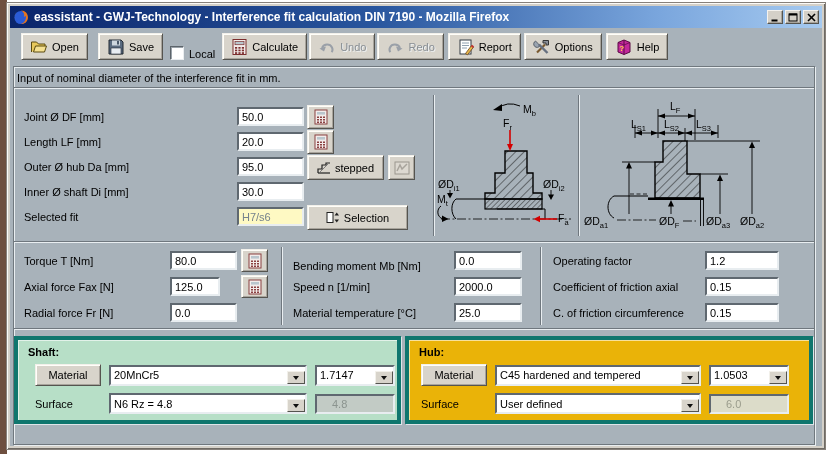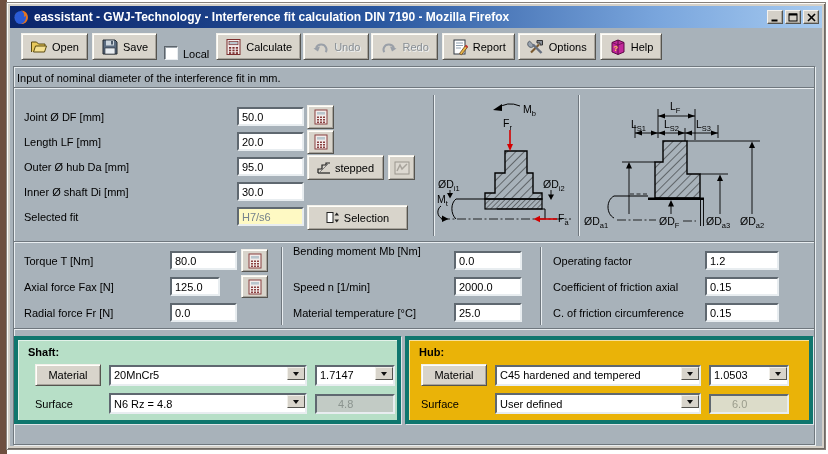--- a/index.html
+++ b/index.html
@@ -53,28 +53,28 @@
   .panel{position:absolute;box-sizing:border-box;border:4px solid #0f766e;
     box-shadow:inset 1px 1px 0 rgba(255,255,255,.6),1px 1px 0 #dfe5e9}
   .panel-shaft{background:#b7dfc7}
   .panel-hub{background:#eab308}
   .ptitle{position:absolute;left:10px;top:6px;font-weight:bold;font-size:11px}
   .prow{position:absolute;left:17px;display:flex;align-items:center;gap:8px}
   .pbtn{width:66px;height:22px;background:#d8d4cb;border:1px solid;border-color:#f2f0ea #55544f #55544f #f2f0ea;
     box-shadow:inset 1px 1px 0 #fffef9,inset -1px -1px 0 #a8a49c;font-size:11px;font-family:inherit;padding:0;color:#000}
   .plabel{width:66px;font-size:11px}
   .combo{height:21px;box-sizing:border-box;border:2px solid;border-color:#5f6870 #e8edf0 #e8edf0 #5f6870;
-    background:#fff;display:flex;align-items:flex-start;font-size:11px}
+    background:#fff;display:flex;align-items:flex-end;font-size:11px}
   .combo .cval{flex:1;padding:1px 3px;white-space:nowrap;overflow:hidden;align-self:center}
   .carrow{width:16px;background:#d8d4cb;border:1px solid;border-color:#f2f0ea #55544f #55544f #f2f0ea;
     display:flex;align-items:center;justify-content:center}
   .carrow::after{content:"";border:3.5px solid transparent;border-top:4.5px solid #101010;margin-top:4px}
   .cw-main{width:198px}.cw-small{width:80px}
   .dfield{height:20px;width:80px;box-sizing:border-box;border:2px solid;border-color:#5f6870 #e8edf0 #e8edf0 #5f6870;
-    font-size:11px;display:flex;align-items:center;padding:0 21px}
+    font-size:11px;display:flex;align-items:center;padding:0 15px}
   .dis-g{background:#c2cbc5;color:#8b948f}
   .dis-c{background:#dcdcc9;color:#9a9c8c}
 </style>
 </head>
 <body>
 
 <div class="screen">
   <div class="behind-left"></div>
   <div class="window-frame"></div>
 
@@ -109,21 +109,21 @@
   </div>
 
   <div class="toolbar">
     <button class="tbtn">
       <svg width="18" height="18" viewBox="0 0 18 18">
         <path d="M1.5,14 L1.5,4 L6.5,4 L8.5,6 L15,6 L15,8" fill="#e8c85a" stroke="#5a4a10"></path>
         <path d="M3.5,14 L5.5,8 L16.5,8 L14.5,14 Z" fill="#f5e090" stroke="#5a4a10"></path>
       </svg>
       <span>Open</span>
     </button>
-    <button class="tbtn" style="margin-left:4px">
+    <button class="tbtn" style="margin-left:10px">
       <svg width="18" height="18" viewBox="0 0 18 18">
         <path d="M2,2 H14 L16,4 V16 H2 Z" fill="#5a6b80" stroke="#222a33"></path>
         <rect x="5" y="2.5" width="8" height="5" fill="#cdd6de"></rect>
         <rect x="10" y="3" width="2" height="3.5" fill="#49586a"></rect>
         <rect x="4" y="10" width="10" height="6" fill="#e8edf2" stroke="#222a33" stroke-width="0.6"></rect>
       </svg>
       <span>Save</span>
     </button>
     <label class="localwrap">
       <span class="checkbox"></span>
@@ -416,21 +416,21 @@
           <rect x="3" y="12.5" width="2" height="1.5"></rect>
           <rect x="6" y="12.5" width="2" height="1.5"></rect>
           <rect x="9" y="12.5" width="2" height="1.5"></rect>
         </g>
     </svg>
   </button>
 
   <div class="flabel" style="left:24px;top:307px">Radial force Fr [N]</div>
   <input class="field" style="left: 170px; top: 303px; width: 67px;" value="0.0">
 
-  <div class="flabel" style="left:293px;top:245px">Bending moment Mb [Nm]</div>
+  <div class="flabel" style="left:293px;top:260px">Bending moment Mb [Nm]</div>
   <input class="field" style="left: 454px; top: 251px; width: 68px;" value="0.0">
   <div class="flabel" style="left:293px;top:281px">Speed n [1/min]</div>
   <input class="field" style="left: 454px; top: 277px; width: 68px;" value="2000.0">
   <div class="flabel" style="left:293px;top:307px">Material temperature [°C]</div>
   <input class="field" style="left: 454px; top: 303px; width: 68px;" value="25.0">
 
   <div class="flabel" style="left:553px;top:255px">Operating factor</div>
   <input class="field" style="left: 705px; top: 251px; width: 74px;" value="1.2">
   <div class="flabel" style="left:553px;top:281px">Coefficient of friction axial</div>
   <input class="field" style="left: 705px; top: 277px; width: 74px;" value="0.15">

